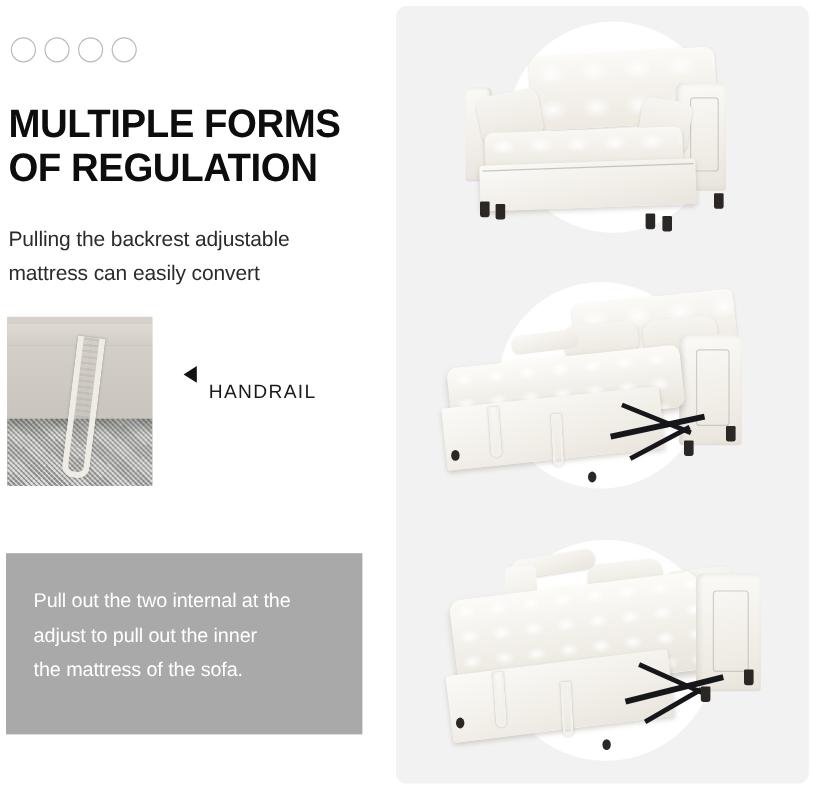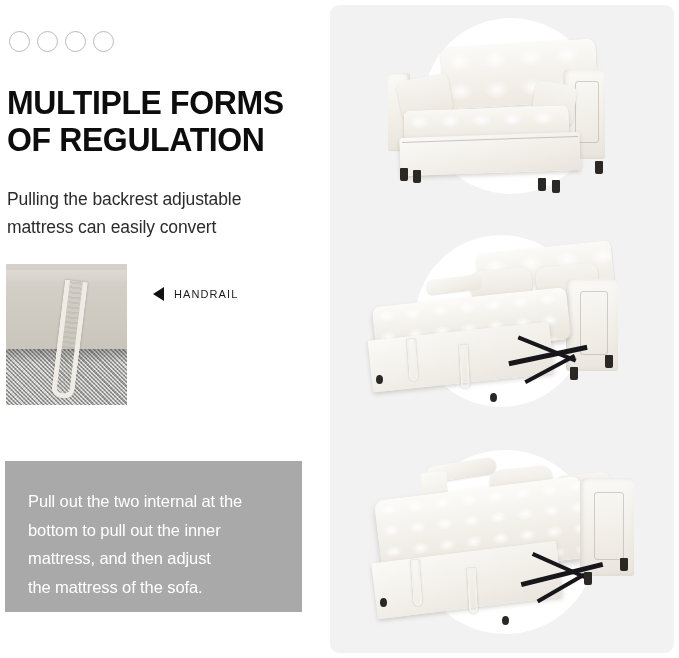--- a/index.html
+++ b/index.html
@@ -123,24 +123,25 @@
     align-items: center;
     gap: 10px;
   }
   #handrail-callout .tri {
     width: 0; height: 0;
     border-top: 7px solid transparent;
     border-bottom: 7px solid transparent;
     border-right: 11px solid #111111;
   }
   #handrail-callout .label {
-    font-size: 11px;
+    font-size: 16px;
     letter-spacing: 1.1px;
     color: #1b1b1b;
     white-space: nowrap;
+    margin-top: 32px;
   }
 
   
   #instruction-box {
     position: absolute;
     left: 5px; top: 461px;
     width: 297px; height: 151px;
     background: #a9a9a9;
     box-sizing: border-box;
   }
@@ -260,22 +261,21 @@
   </div>
 
   <div id="handrail-callout">
     <span class="tri"></span>
     <span class="label">HANDRAIL</span>
   </div>
 
   <div id="instruction-box">
     <div class="inner">
       <span class="box-line">Pull out the two internal at the</span>
-      <span class="box-line">bottom to pull out the inner</span>
-      <span class="box-line">mattress, and then adjust</span>
+      <span class="box-line">adjust to pull out the inner</span>
       <span class="box-line">the mattress of the sofa.</span>
     </div>
   </div>
 </div>
 
 <div id="right-panel">
 
   <div class="photo-cell" id="photo-cell-1">
     <div class="white-circle" id="circle-1"></div>
 

